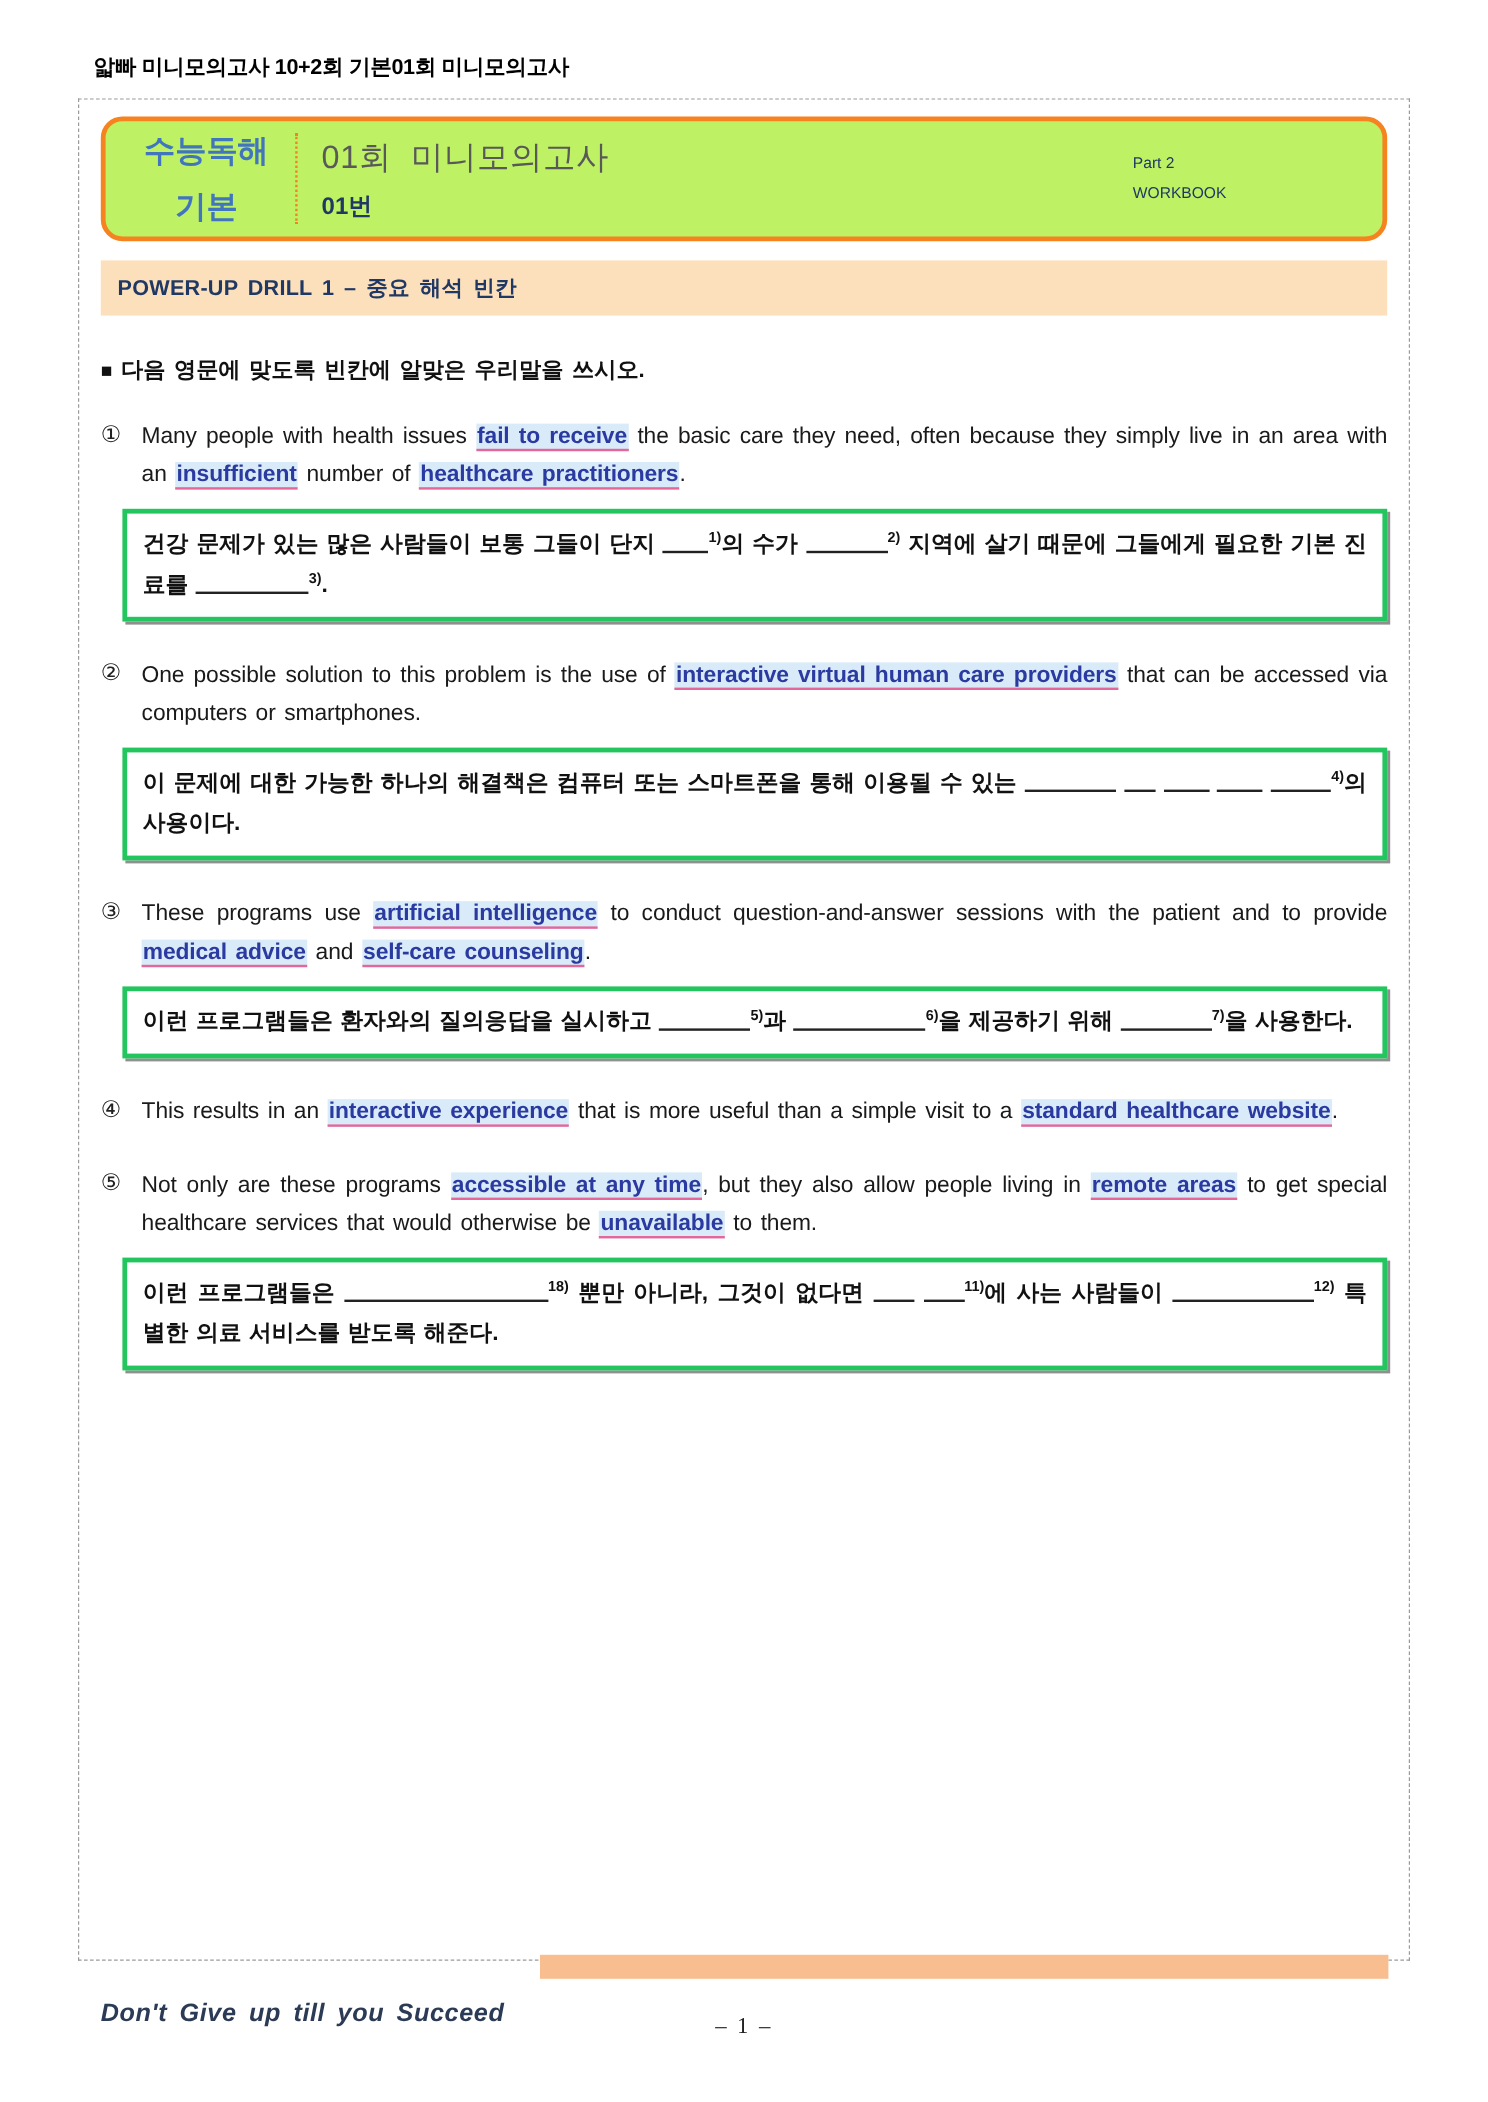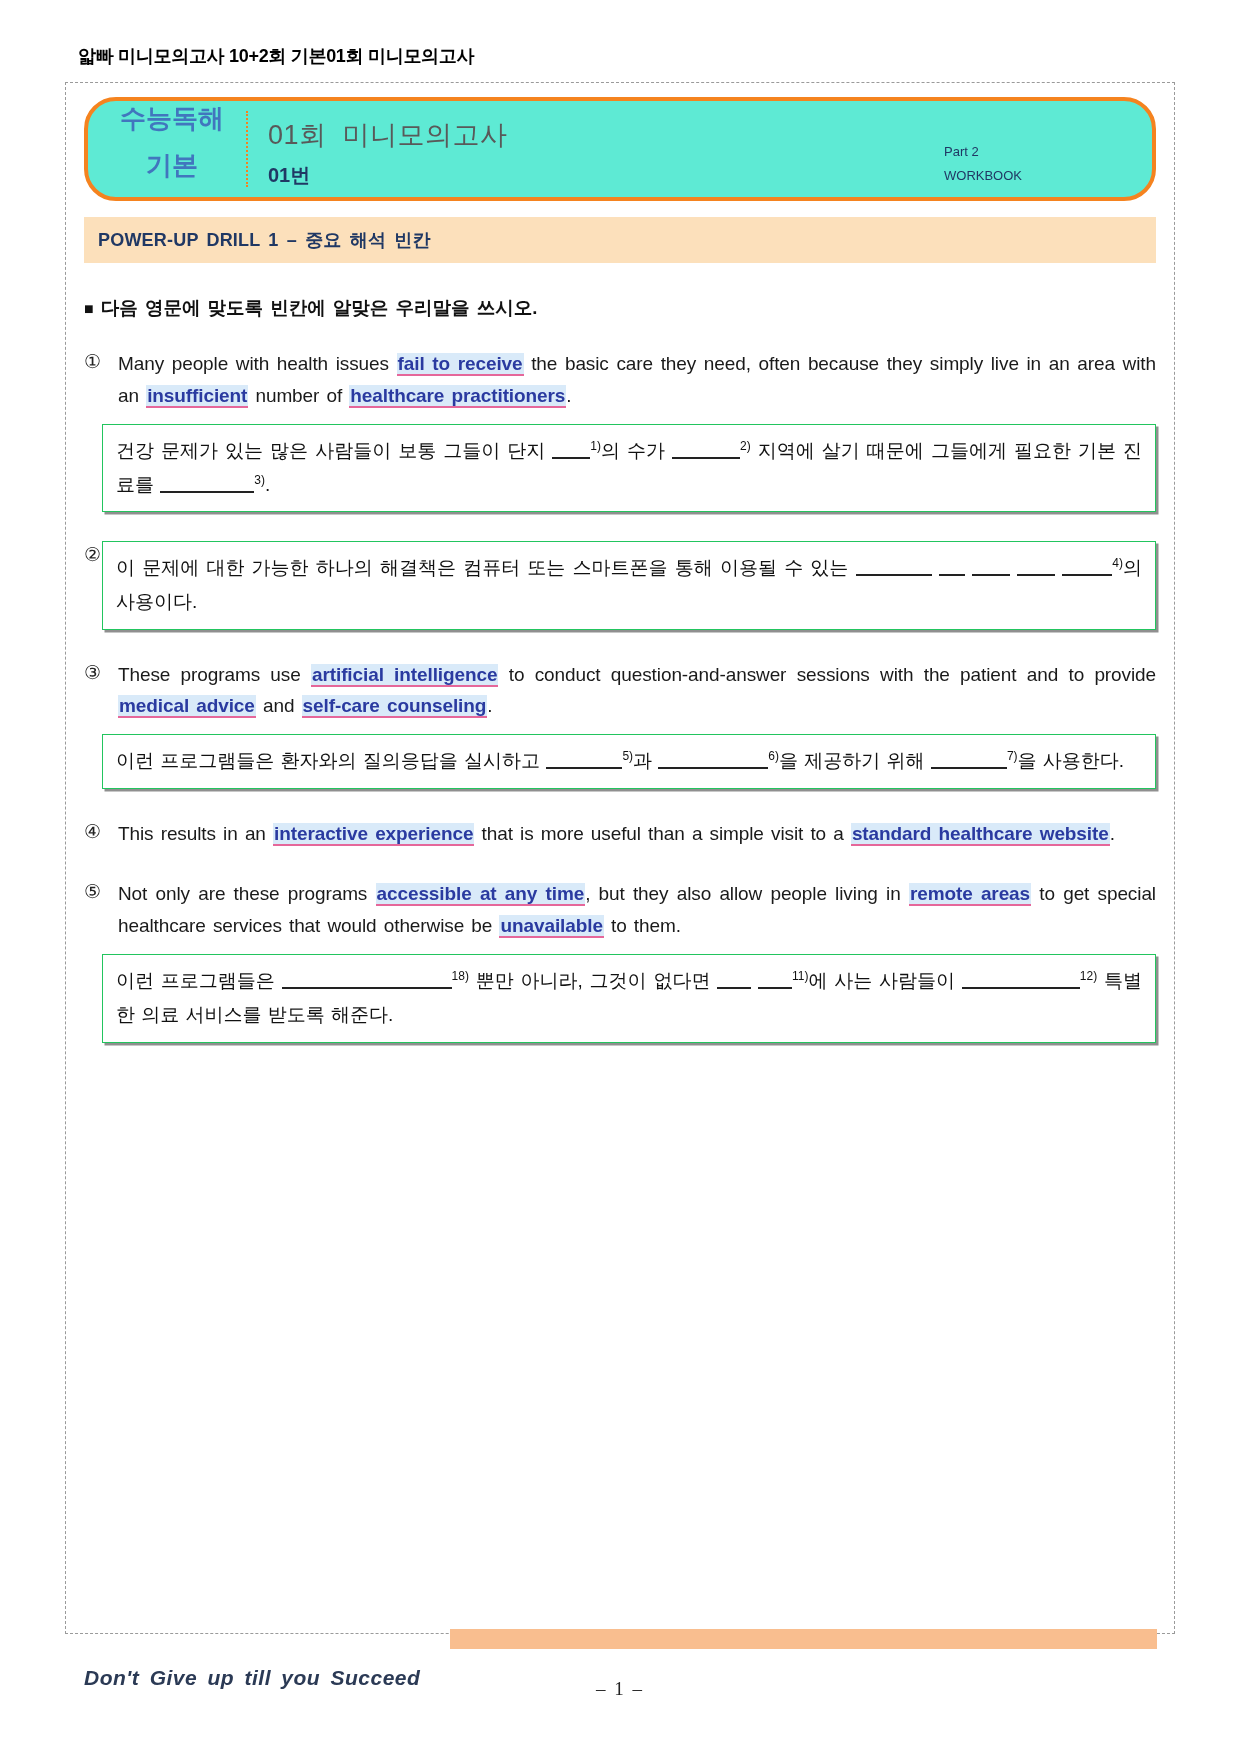--- a/index.html
+++ b/index.html
@@ -5,43 +5,43 @@
   html,body{margin:0;padding:0;background:#ffffff;}
   body{width:1240px;height:1752px;font-family:"Liberation Sans",sans-serif;color:#1a1a1a;}
   .page{position:relative;width:1240px;height:1752px;box-sizing:border-box;padding:44px 65px 0;}
 
   .doc-header{display:flex;font-weight:bold;font-size:18px;
     letter-spacing:-0.3px;padding:0 13px 14px;color:#000;}
 
   .content-frame{border:1px dashed #9a9a9a;height:1552px;box-sizing:border-box;
     padding:14px 18px;position:relative;background:#fff;}
 
-  .title-box{border:4px solid #F5831F;border-radius:32px;display:flex;align-items:flex-end;
-    box-sizing:border-box;height:104px;padding:8px 18px 8px 10px;background:#5eead4;}
+  .title-box{border:4px solid #F5831F;border-radius:18px;display:flex;align-items:center;
+    box-sizing:border-box;height:104px;padding:8px 18px 8px 10px;background:#bef264;}
   .series{width:148px;text-align:center;color:#4176BE;font-weight:bold;font-size:26px;line-height:1.8;}
   .vdivider{border-left:2px dotted #F5831F;align-self:stretch;margin:2px 4px 2px 0;}
   .title-mid{flex:1;padding-left:16px;}
   .round-title{font-size:27px;color:#595959;letter-spacing:0.5px;word-spacing:8px;}
   .round-sub{font-size:20px;font-weight:bold;color:#203864;margin-top:9px;}
   .title-right{width:190px;font-weight:normal;color:#203864;font-size:13px;line-height:1.9;}
 
   .banner{margin-top:16px;background:#FCE0BB;color:#203864;font-weight:bold;font-size:18px;
     padding:11px 14px;letter-spacing:0.2px;word-spacing:3px;}
 
   .instruction{margin:32px 0 28px;font-size:18.5px;font-weight:bold;color:#111;word-spacing:2px;}
   .instruction .bullet{font-size:16px;}
 
   .item{position:relative;padding-left:34px;margin-bottom:29px;}
   .item-number{position:absolute;left:0;top:2px;font-size:19px;color:#222;}
   .eng{margin:0;font-size:19px;line-height:1.68;text-align:justify;color:#1a1a1a;
     letter-spacing:-0.1px;word-spacing:2px;}
   .hl{color:#2A3AA0;font-weight:bold;background:#D9EAF9;border-bottom:2.5px solid #E5679A;padding:0 1px;}
 
-  .kbox{border:1px solid #22c55e;box-shadow:2.5px 2.5px 0 #8f8f8f;margin:12px 0 0 -16px;
-    padding:9px 13px;background:#fff;}
+  .kbox{border:4px solid #22c55e;box-shadow:2.5px 2.5px 0 #8f8f8f;margin:12px 0 0 -16px;
+    padding:9px 13px;background:#fff;font-weight:bold;}
   .kor{margin:0;font-size:19px;line-height:1.8;text-align:justify;color:#111;word-spacing:1px;}
   .blank{display:inline-block;border-bottom:2px solid #222;height:14px;vertical-align:-2px;}
   sup.fn{font-size:12px;line-height:0;}
 
   .footer-bar{position:absolute;left:450px;top:1629px;width:707px;height:20px;background:#F9BE8F;}
   .motto{position:absolute;left:84px;top:1666px;font-style:italic;font-weight:bold;
     color:#2b3a55;font-size:21px;letter-spacing:0.5px;word-spacing:4px;}
   .page-num{position:absolute;left:50%;transform:translateX(-50%);top:1678px;
     font-family:"Liberation Serif",serif;font-size:19px;color:#222;letter-spacing:2px;}
 </style>
@@ -84,20 +84,21 @@
   <div class="item">
     <span class="item-number">①</span>
     <p class="eng">Many people with health issues <span class="hl">fail to receive</span> the basic care they need, often because they simply live in an area with an <span class="hl">insufficient</span> number of <span class="hl">healthcare practitioners</span>.</p>
     <div class="kbox">
       <p class="kor">건강 문제가 있는 많은 사람들이 보통 그들이 단지 <span class="blank" style="width: 38px;"></span><sup class="fn">1)</sup>의 수가 <span class="blank" style="width: 68px;"></span><sup class="fn">2)</sup> 지역에 살기 때문에 그들에게 필요한 기본 진료를 <span class="blank" style="width: 94px;"></span><sup class="fn">3)</sup>.</p>
     </div>
   </div>
 
   <div class="item">
     <span class="item-number">②</span>
+    <p class="eng">One possible solution to this problem is the use of <span class="hl">interactive virtual human care providers</span> that can be accessed via computers or smartphones.</p>
     <div class="kbox">
       <p class="kor">이 문제에 대한 가능한 하나의 해결책은 컴퓨터 또는 스마트폰을 통해 이용될 수 있는 <span class="blank" style="width: 76px;"></span> <span class="blank" style="width: 26px;"></span> <span class="blank" style="width: 38px;"></span> <span class="blank" style="width: 38px;"></span> <span class="blank" style="width: 50px;"></span><sup class="fn">4)</sup>의 사용이다.</p>
     </div>
   </div>
 
   <div class="item">
     <span class="item-number">③</span>
     <p class="eng">These programs use <span class="hl">artificial intelligence</span> to conduct question-and-answer sessions with the patient and to provide <span class="hl">medical advice</span> and <span class="hl">self-care counseling</span>.</p>
     <div class="kbox">
       <p class="kor">이런 프로그램들은 환자와의 질의응답을 실시하고 <span class="blank" style="width: 76px;"></span><sup class="fn">5)</sup>과 <span class="blank" style="width: 110px;"></span><sup class="fn">6)</sup>을 제공하기 위해 <span class="blank" style="width: 76px;"></span><sup class="fn">7)</sup>을 사용한다.</p>

